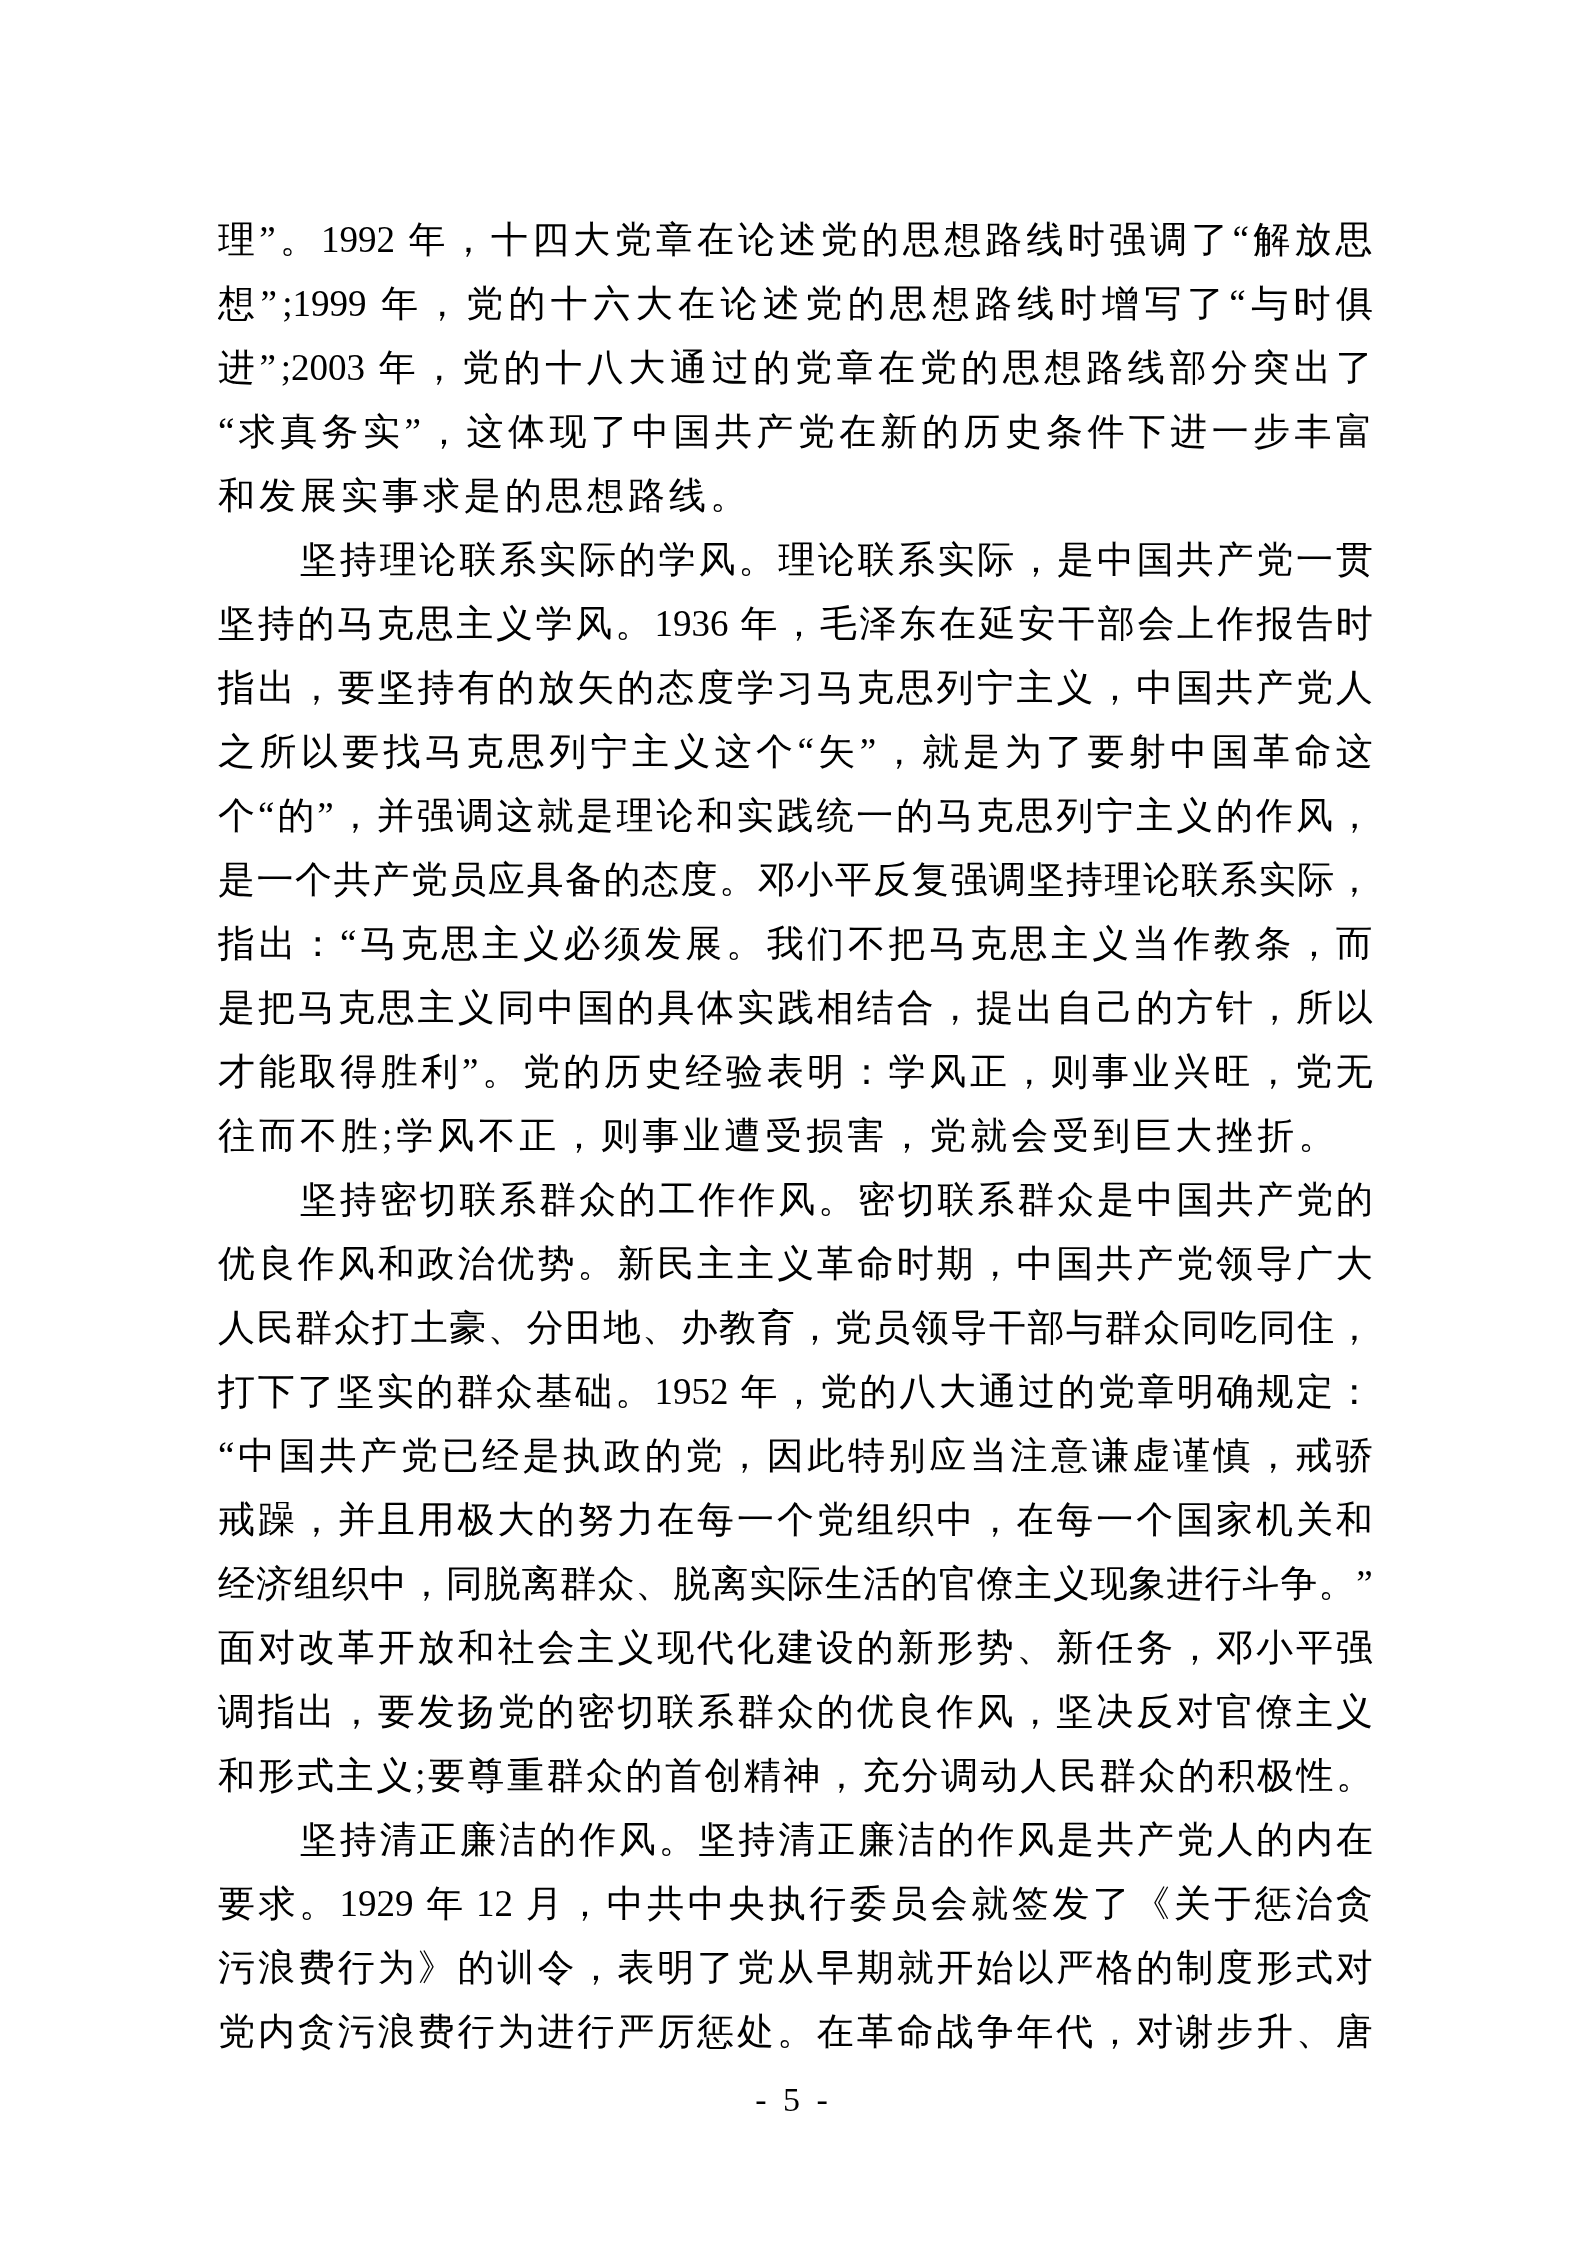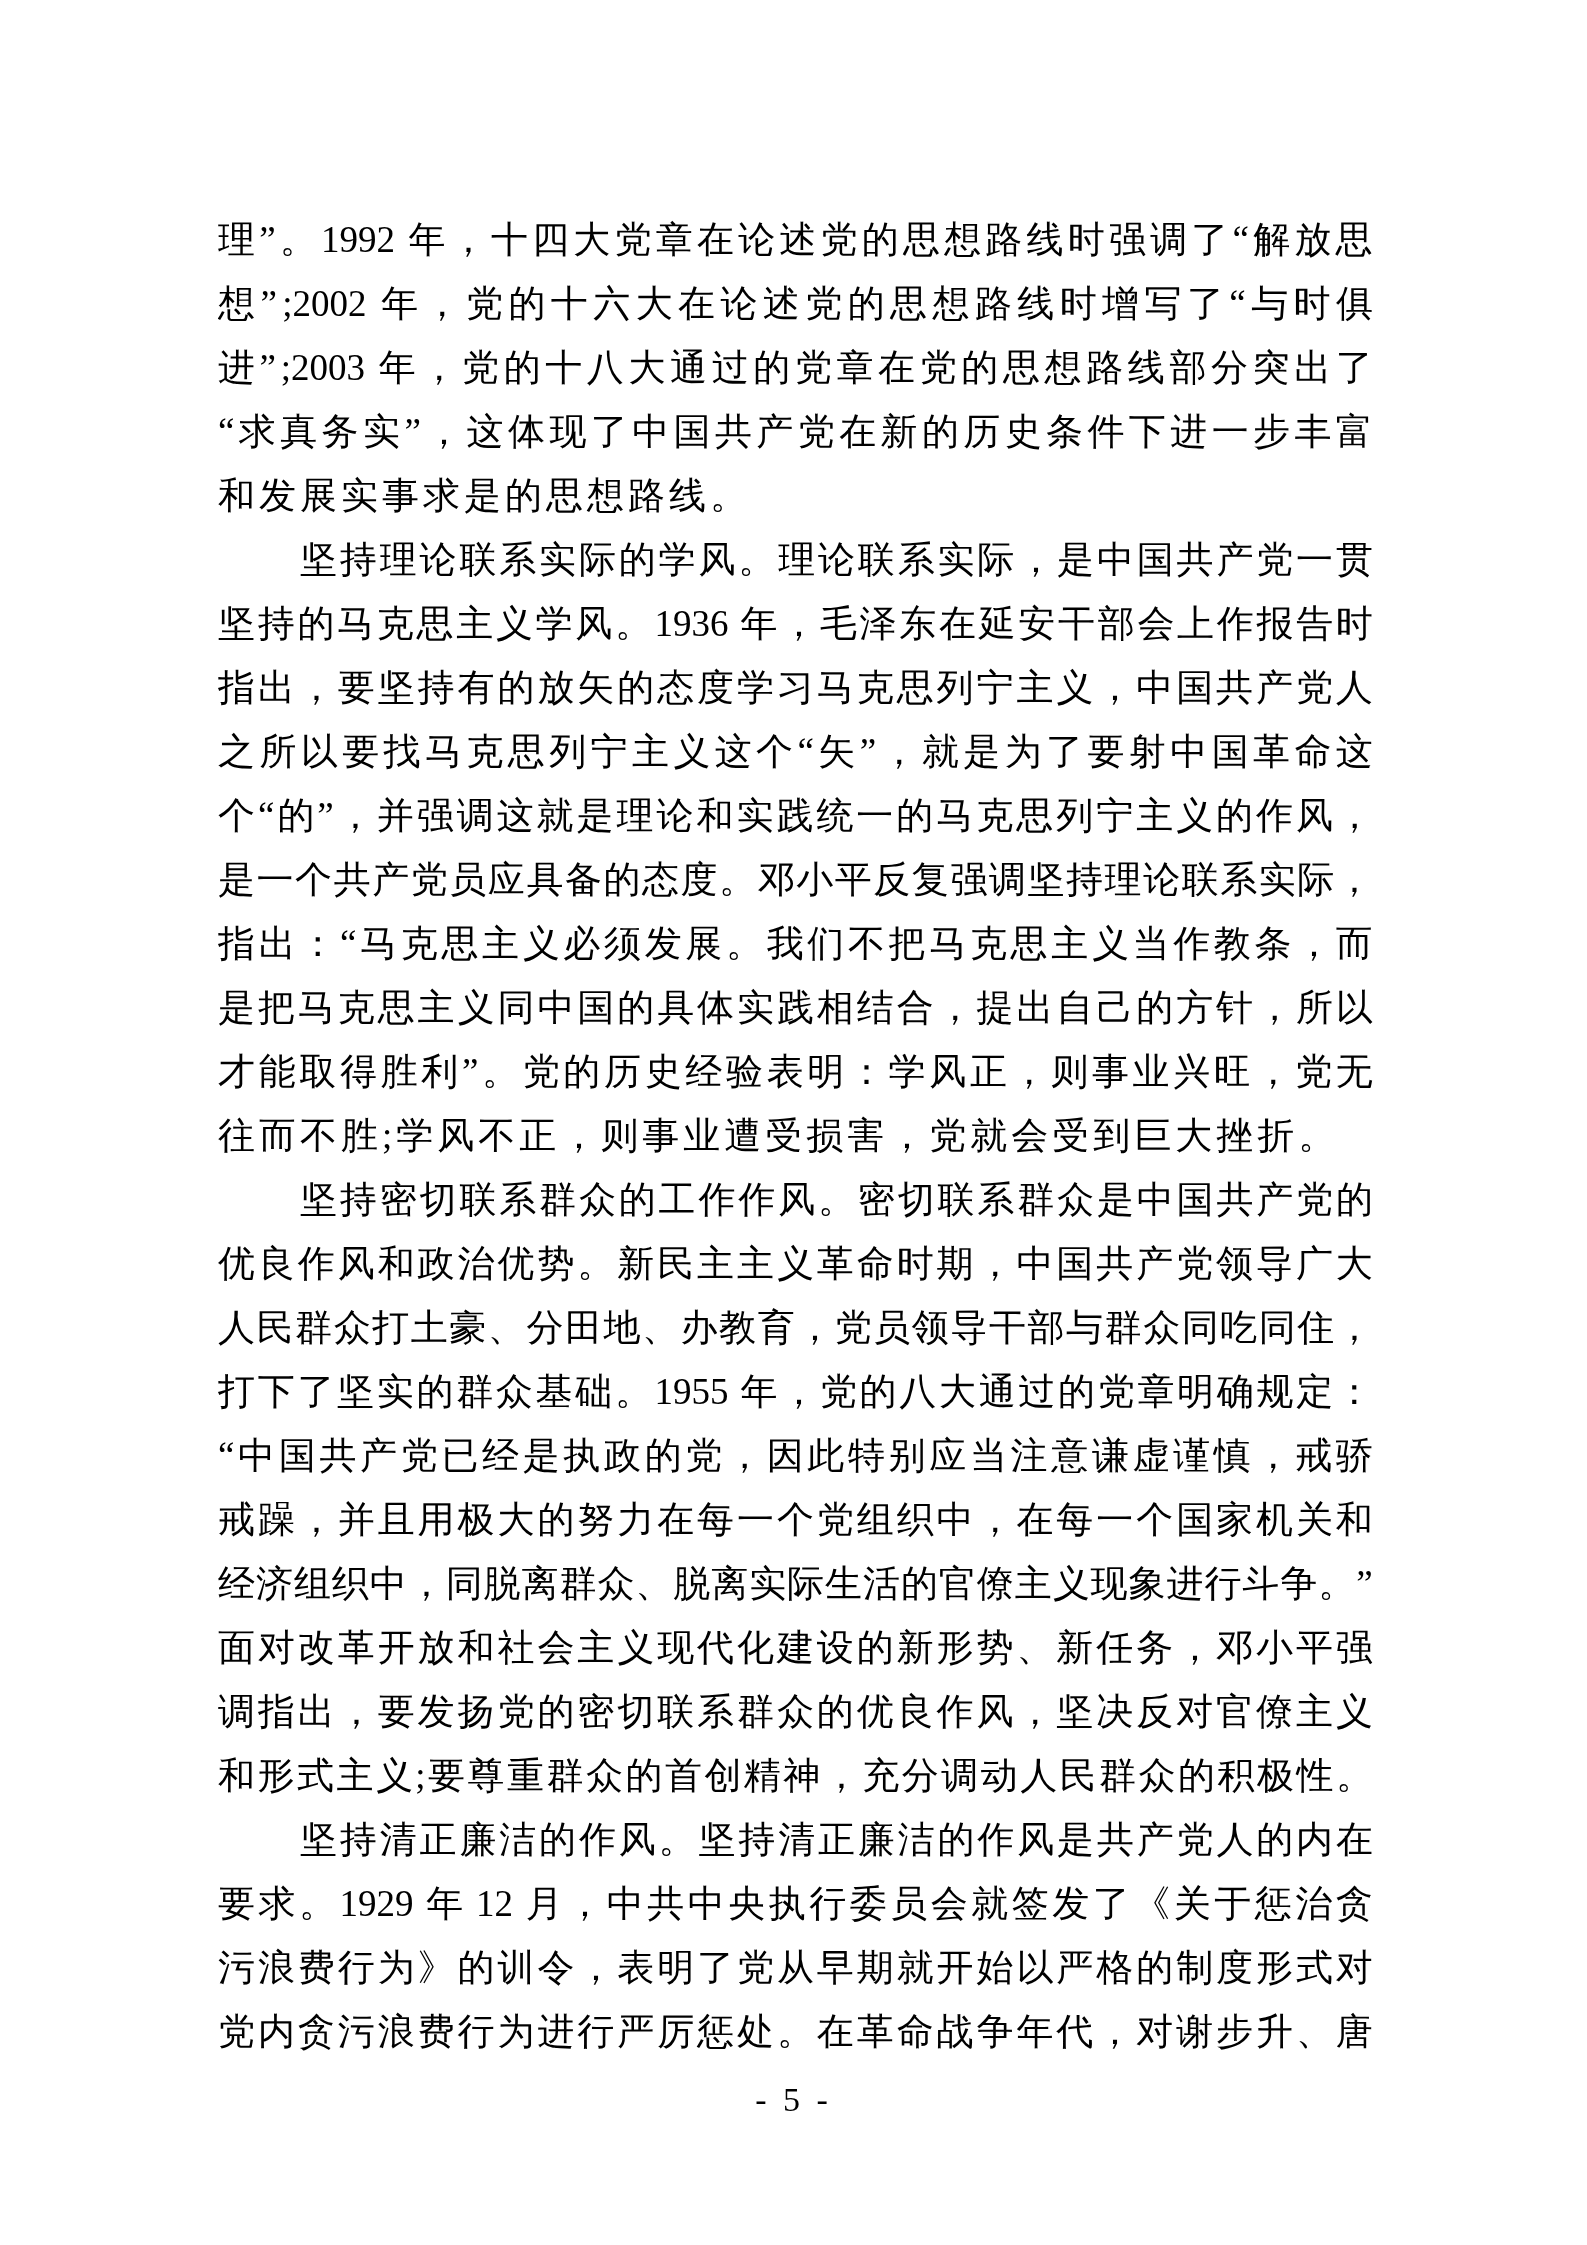--- a/index.html
+++ b/index.html
@@ -85,21 +85,21 @@
         <span>调</span>
         <span>了</span>
         <span>“</span>
         <span>解</span>
         <span>放</span>
         <span>思</span>
       </div>
     <div class="line">
         <span>想</span>
         <span>”</span>
-        <span>;2002 </span>
+        <span>;1999 </span>
         <span>年</span>
         <span>，</span>
         <span>党</span>
         <span>的</span>
         <span>十</span>
         <span>六</span>
         <span>大</span>
         <span>在</span>
         <span>论</span>
         <span>述</span>
@@ -598,21 +598,21 @@
         <span>下</span>
         <span>了</span>
         <span>坚</span>
         <span>实</span>
         <span>的</span>
         <span>群</span>
         <span>众</span>
         <span>基</span>
         <span>础</span>
         <span>。</span>
-        <span>1955 </span>
+        <span>1952 </span>
         <span>年</span>
         <span>，</span>
         <span>党</span>
         <span>的</span>
         <span>八</span>
         <span>大</span>
         <span>通</span>
         <span>过</span>
         <span>的</span>
         <span>党</span>

